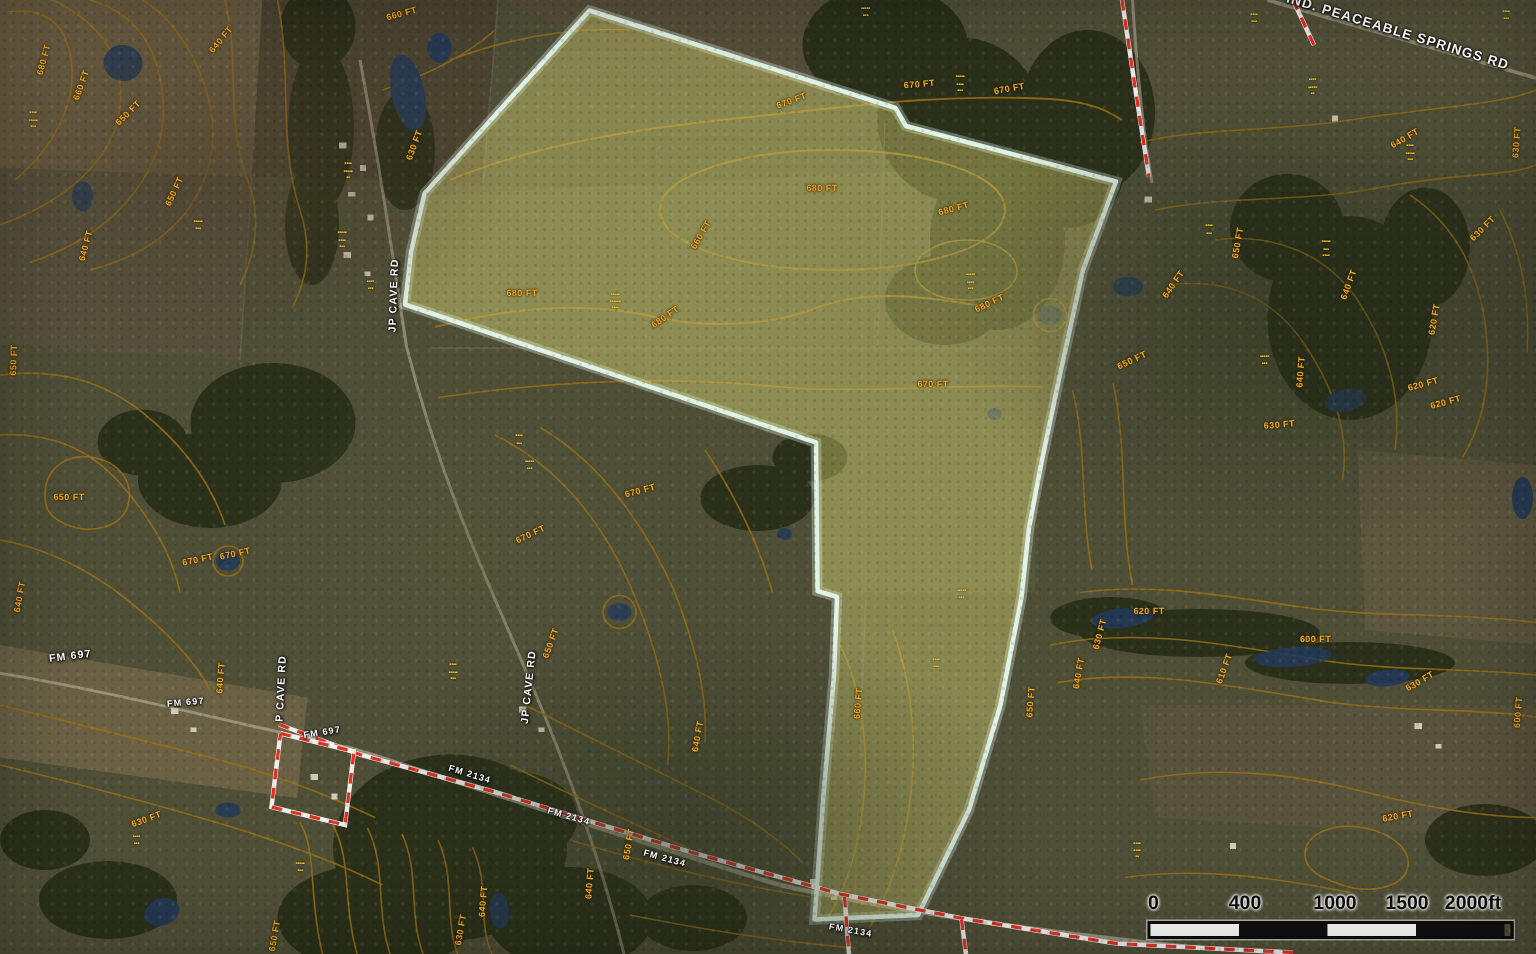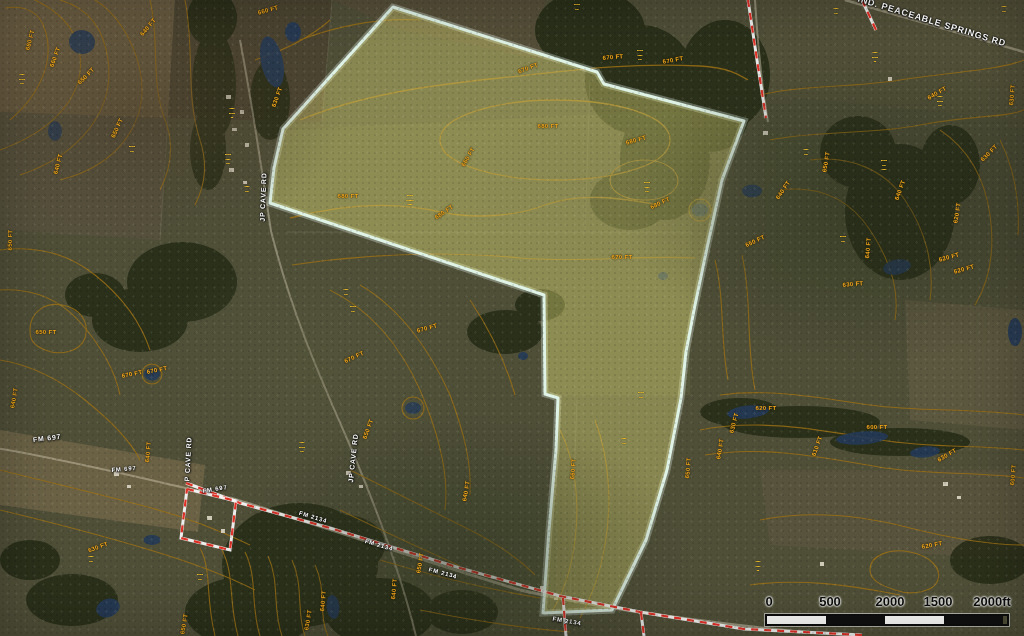--- a/index.html
+++ b/index.html
@@ -17,21 +17,21 @@
   .ct{position:absolute;font-size:6px;font-weight:700;color:#f2a91e;letter-spacing:.3px;white-space:nowrap;
       text-shadow:0 0 2px rgba(40,28,4,.95),0 0 1px rgba(40,28,4,.95)}
   .rd{position:absolute;font-weight:700;color:#fff;letter-spacing:.8px;white-space:nowrap;
       text-shadow:0 1px 2px #000,0 0 2px #000,0 0 1px #000}
   .own{position:absolute;font-size:4px;line-height:4.6px;font-weight:700;color:#f7c52d;text-align:center;
       white-space:pre-line;letter-spacing:-.2px;text-shadow:0 0 1px rgba(0,0,0,.9)}
   .scalebar{position:absolute;left:758px;top:594px;width:262px;height:40px}
   .sb-labels{position:relative;height:17px;font-size:13px;font-weight:700;color:#0d0d0d;
       text-shadow:0 0 2px #fff,0 0 3px #fff,0 0 2px #fff}
   .sb-labels span{position:absolute;top:0;transform:translateX(-50%)}
-  .sbt0{left:11px}.sbt1{left:72px}.sbt2{left:132px}.sbt3{left:180px}.sbt4{left:234px}
+  .sbt0{left:11px}.sbt1{left:72px}.sbt2{left:132px}.sbt3{left:180px}.sbt4{left:224px}
   .sb-bar{position:absolute;left:7px;top:20px;width:240px;height:8px;border:2px solid #0d0d0d;
       box-shadow:0 0 0 1px rgba(255,255,255,.55);display:flex}
   .sb-bar div{height:100%}
   .vign{position:absolute;left:0;top:0;width:1024px;height:636px;pointer-events:none;
       box-shadow:inset 0 0 60px rgba(0,0,0,.25)}
 </style>
 </head>
 <body>
 
 <div id="map">
@@ -345,22 +345,22 @@
 ▪▪▪</span>
       <span class="own" style="left: 624px; top: 442px; transform: translate(-50%, -50%) rotate(0deg);">▪▪▪▪
 ▪▪▪</span>
       <span class="own" style="left: 91px; top: 560px; transform: translate(-50%, -50%) rotate(0deg);">▪▪▪▪
 ▪▪▪</span>
     </div>
 
   <div class="scalebar">
     <div class="sb-labels">
       <span class="sbt0">0</span>
-      <span class="sbt1">500</span>
-      <span class="sbt2">2000</span>
+      <span class="sbt1">400</span>
+      <span class="sbt2">1000</span>
       <span class="sbt3">1500</span>
       <span class="sbt4">2000ft</span>
     </div>
     <div class="sb-bar" id="sb-bar">
         <div style="width: 59px; background: rgb(248, 248, 246);"></div>
         <div style="width: 59px; background: rgb(16, 16, 16);"></div>
         <div style="width: 59px; background: rgb(248, 248, 246);"></div>
         <div style="width: 59px; background: rgb(16, 16, 16);"></div>
       </div>
   </div>

